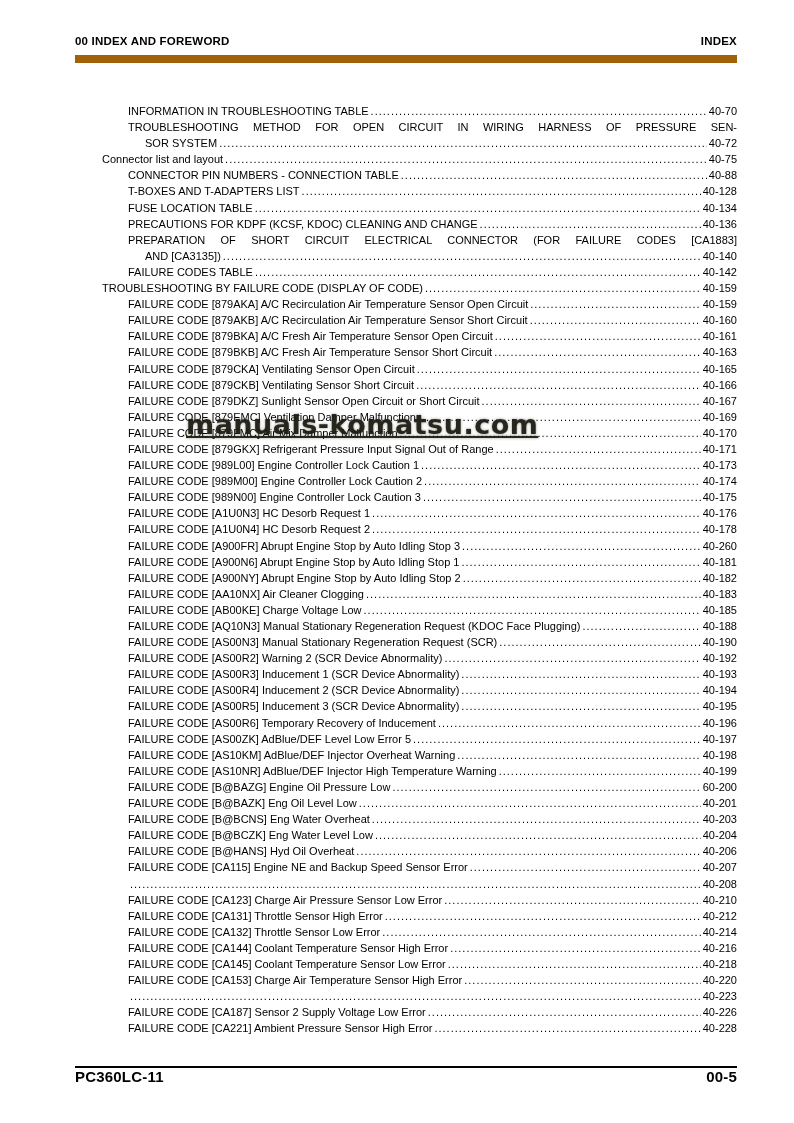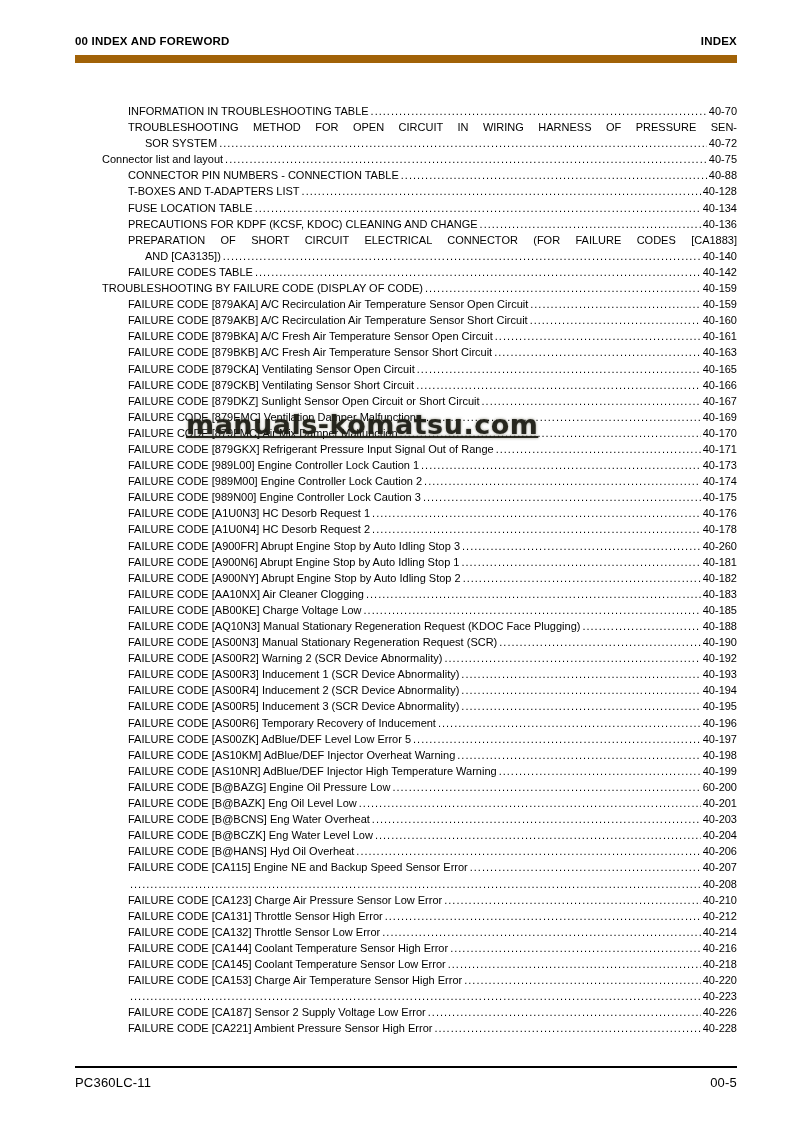--- a/index.html
+++ b/index.html
@@ -47,22 +47,21 @@
     text-decoration:underline;
     letter-spacing:0.5px;
     text-shadow:0 0 3px rgba(70,70,45,0.55);
     margin-top:47px;
   }
 
   .footer {
     position:absolute; top:1066px; left:75px; right:57px;
     display:flex; justify-content:space-between;
     border-top:2px solid #000;
-    padding-top:7px;
-    font-size:13px; font-weight:normal;
+    font-size:15px; font-weight:bold;
     letter-spacing:0.2px;
   }
 </style>
 </head>
 <body>
 
 <div class="page">
 
   <div class="header">
     <span>00 INDEX AND FOREWORD</span>

